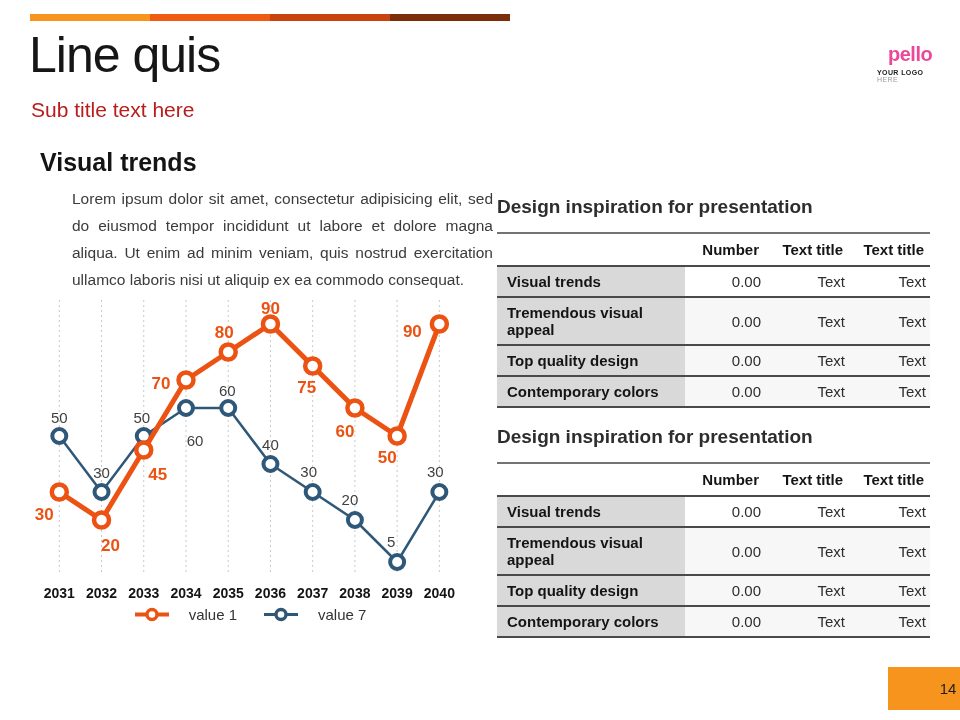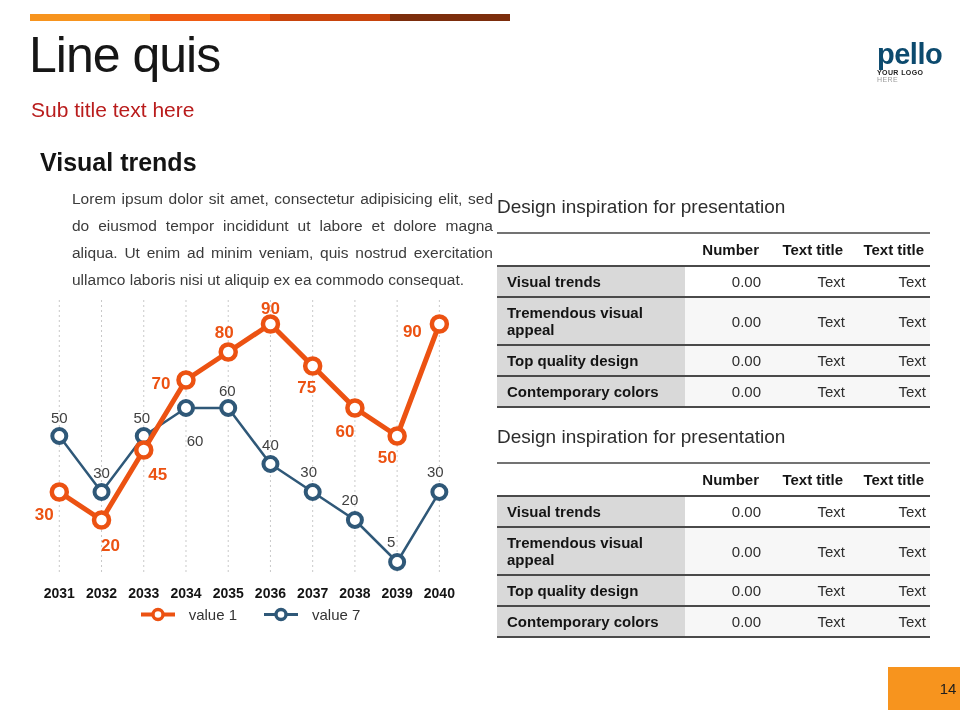--- a/index.html
+++ b/index.html
@@ -2,35 +2,35 @@
 <html><head>
 <meta charset="utf-8">
 <style>
   html,body{margin:0;padding:0;}
   body{width:960px;height:720px;background:#ffffff;font-family:"Liberation Sans",sans-serif;position:relative;overflow:hidden;}
   .accent-bar{position:absolute;left:30px;top:14px;width:480px;height:7px;display:flex;}
   .accent-bar div{flex:1;}
   .slide-title{position:absolute;left:29px;top:24px;font-size:50px;line-height:62px;color:#161616;letter-spacing:-1px;}
   .slide-subtitle{position:absolute;left:31px;top:98px;font-size:21px;color:#b91c1c;}
   .logo{position:absolute;left:877px;top:42px;}
-  .logo-name{font-size:29px;font-weight:bold;color:#0c4a6e;letter-spacing:-0.5px;line-height:24px;}
+  .logo-name{font-size:20px;font-weight:bold;color:#ec4899;letter-spacing:-0.5px;line-height:24px;margin-left:11px;}
   .logo-tag1{font-size:7px;font-weight:bold;color:#222222;letter-spacing:0.4px;margin-top:3px;}
   .logo-tag2{font-size:7px;color:#9b9b9b;letter-spacing:0.4px;}
   .section-heading{position:absolute;left:40px;top:148px;font-size:25px;font-weight:bold;color:#141414;}
   .body-text{position:absolute;left:32px;top:185px;width:421px;font-size:15.5px;line-height:27px;color:#3b3b3b;text-align:justify;margin-left:40px;}
   .chart-svg{position:absolute;left:30px;top:290px;}
   .dl0{font-weight:bold;font-size:17px;}
   .dl1{font-size:15px;fill:#404040;}
   .year{font-weight:bold;font-size:14px;fill:#141414;}
   .legend{position:absolute;left:30px;top:606px;width:440px;display:flex;justify-content:center;gap:26px;align-items:center;font-size:15px;color:#333333;}
-  .legend-item{display:flex;align-items:center;gap:13px;}
+  .legend-item{display:flex;align-items:center;gap:19px;}
   .table-block{position:absolute;left:497px;width:433px;}
   .tb1{top:194px;}
   .tb2{top:424px;}
-  .table-title{font-size:19px;line-height:26px;color:#2d2d2d;margin:0 0 12px 0;font-weight:normal;}
+  .table-title{font-size:19px;line-height:26px;color:#2d2d2d;margin:0 0 12px 0;font-weight:bold;}
   table{width:100%;border-collapse:collapse;font-size:15px;table-layout:fixed;}
   thead th{border-top:2px solid #737373;border-bottom:2px solid #4a4a4a;font-weight:bold;text-align:right;padding:7px 6px;color:#141414;background:#ffffff;}
   tbody th{background:#D9D9D9;text-align:left;font-weight:bold;padding:6px 10px;color:#141414;border-bottom:2px solid #4a4a4a;vertical-align:middle;}
   tbody td{text-align:right;padding:6px 4px;color:#2d2d2d;border-bottom:2px solid #4a4a4a;vertical-align:middle;background:#ffffff;}
   tbody tr.alt td{background:#F7F7F7;}
   .page-num{position:absolute;left:888px;top:667px;width:44px;height:43px;background:#F7941E;display:flex;align-items:center;justify-content:center;font-size:15px;color:#1e1e1e;padding-left:38px;}
 </style>
 </head>
 <body>
 

